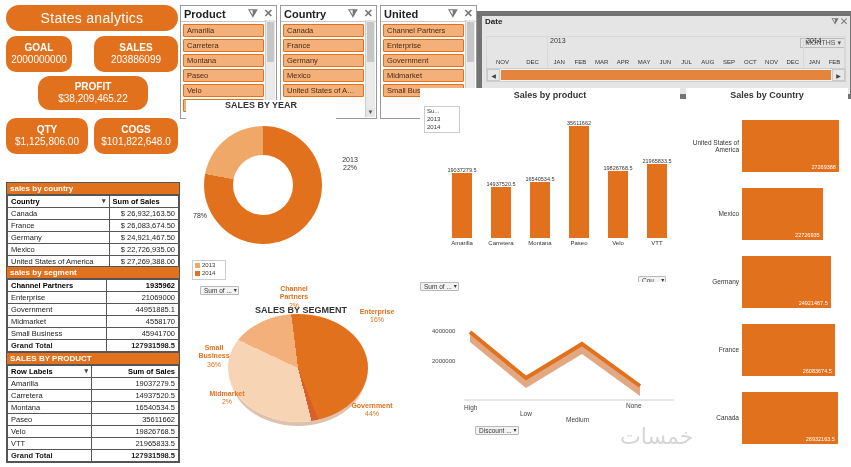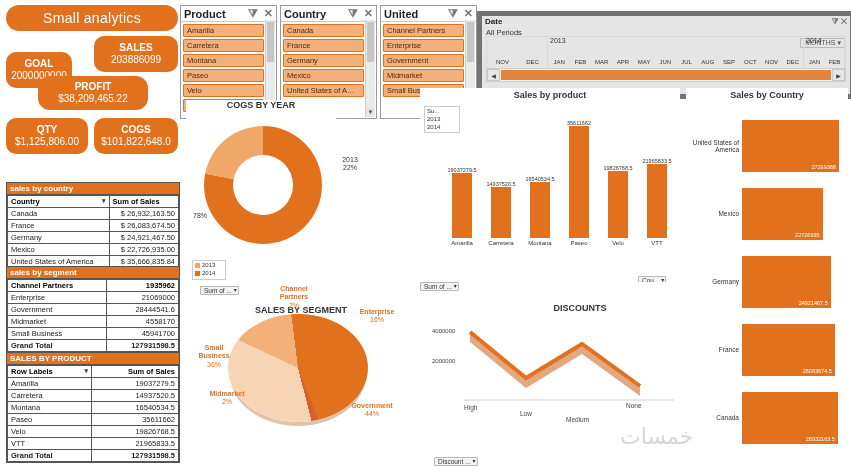--- a/index.html
+++ b/index.html
@@ -19,21 +19,21 @@
     color:#fff;font-size:14px;display:flex;align-items:center;justify-content:center;
     letter-spacing:.3px;
   }
   .kpi{
     background:#E2711D;color:#fff;border-radius:10px;
     display:flex;flex-direction:column;align-items:center;justify-content:center;
     text-align:center;line-height:1.25;
   }
   .kpi .k-label{font-size:10px;font-weight:bold;}
   .kpi .k-val{font-size:10px;}
-  #kpi-goal{left:6px;top:52px;width:66px;height:36px;}
+  #kpi-goal{left:6px;top:36px;width:66px;height:36px;}
   #kpi-sales{left:94px;top:36px;width:84px;height:36px;}
   #kpi-profit{left:38px;top:76px;width:110px;height:34px;border-radius:12px;}
   #kpi-qty{left:6px;top:118px;width:82px;height:36px;}
   #kpi-cogs{left:94px;top:118px;width:84px;height:36px;}
 
   
   .pivot{border:1px solid #555;background:#fff;}
   .pivot .hdr{
     background:#E2711D;color:#fff;font-weight:bold;font-size:8px;
     padding:1px 3px;border-bottom:1px solid #555;
@@ -146,21 +146,21 @@
   
   #panel-disc{left:420px;top:282px;width:260px;height:165px;}
   .yaxis-lbl{position:absolute;font-size:6px;color:#444;}
 
   
   #watermark{left:620px;top:424px;font-size:22px;color:#d6d6d6;font-family:"DejaVu Sans",sans-serif;}
 </style>
 </head>
 <body>
 
-<div class="abs" id="title-card">Small analytics</div>
+<div class="abs" id="title-card">States analytics</div>
 
 <div class="abs kpi" id="kpi-goal">
   <div class="k-label">GOAL</div>
   <div class="k-val">2000000000</div>
 </div>
 <div class="abs kpi" id="kpi-sales">
   <div class="k-label">SALES</div>
   <div class="k-val">203886099</div>
 </div>
 <div class="abs kpi" id="kpi-profit">
@@ -195,41 +195,41 @@
     <tr>
           <td>Germany</td>
           <td class="num">$    24,921,467.50</td>
         </tr>
     <tr>
           <td>Mexico</td>
           <td class="num">$    22,726,935.00</td>
         </tr>
     <tr>
           <td>United States of America</td>
-          <td class="num">$    35,666,835.84</td>
+          <td class="num">$    27,269,388.00</td>
         </tr>
   </tbody>
     </table>
 </div>
 
 <div class="abs pivot" id="tbl-segment">
   <div class="hdr">sales by segment</div>
   <table class="pv">
     <tbody>
         <tr>
       <th>Channel Partners</th>
       <th style="text-align:right">1935962</th>
     </tr>
     <tr>
           <td>Enterprise</td>
           <td class="num">21069000</td>
         </tr>
     <tr>
           <td>Government</td>
-          <td class="num">28444541.6</td>
+          <td class="num">44951885.1</td>
         </tr>
     <tr>
           <td>Midmarket</td>
           <td class="num">4558170</td>
         </tr>
     <tr>
           <td>Small Business</td>
           <td class="num">45941700</td>
         </tr>
     <tr class="total">
@@ -345,21 +345,20 @@
     <div class="thumb"></div>
     <div class="arr dn">▼</div>
   </div>
 </div>
 
 <div class="abs" id="timeline">
   <div class="t-head">
     <span>Date</span>
     <span style="color:#777;">⧩ ✕</span>
   </div>
-  <div class="t-sub">All Periods</div>
   <div class="t-months"><span>MONTHS</span> ▾</div>
 
   <div class="tl-grid">
     <div class="tl-year" style="flex:0 0 60px;">
       <div class="yr">&nbsp;</div>
       <div class="tl-mrow">
         <div>NOV</div>
         <div>DEC</div>
       </div>
     </div>
@@ -390,21 +389,21 @@
   </div>
 
   <div class="tl-bar">
     <div class="tl-arrow" style="left:0;">◀</div>
     <div class="tl-sel"></div>
     <div class="tl-arrow" style="right:0;">▶</div>
   </div>
 </div>
 
 <div class="abs panel" id="panel-year">
-  <div class="chart-title">COGS BY YEAR</div>
+  <div class="chart-title">SALES BY YEAR</div>
   <div id="donut"></div>
   <div class="donut-lbl" style="left:142px;top:56px;width:44px;">
     <span>2013</span><br><span>22</span>%
   </div>
   <div class="donut-lbl" style="left:-6px;top:112px;width:40px;">78%</div>
   <div class="fld-btn abs" style="left:6px;top:150px;">Y...</div>
   <div class="legend-box" style="left:6px;top:160px;width:28px;">
     <div class="lg-row">
         <span class="lg-sw" style="background:#F0A868;"></span>
         <span>2013</span>
@@ -495,21 +494,20 @@
     <b>Enterprise</b><span>16</span>%
   </div>
   <div class="pie-lbl" style="left:158px;top:120px;width:56px;color:#E2711D;">
     <b>Government</b><span>44</span>%
   </div>
   
 </div>
 
 <div class="abs panel" id="panel-disc">
   <div class="fld-btn abs" style="left:0;top:0;">Sum of ...</div>
-  <div class="chart-title" style="margin-top:12px;margin-left:60px;">DISCOUNTS</div>
   <div class="yaxis-lbl" style="left:12px;top:46px;">4000000</div>
   <div class="yaxis-lbl" style="left:12px;top:76px;">2000000</div>
 
   <svg class="abs" style="left:44px;top:34px;" width="210" height="86">
     <polygon points="6,16 62,62 118,28 176,70 176,80 118,38 62,72 6,26" fill="#C9601A" opacity="0.55"></polygon>
     <polyline points="6,16 62,62 118,28 176,70" fill="none" stroke="#E2711D" stroke-width="4"></polyline>
     <line x1="0" y1="84" x2="210" y2="84" stroke="#cfcfcf" stroke-width="1"></line>
   </svg>
   <div class="axis-lbl abs" style="left:44px;top:122px;">High</div>
   <div class="axis-lbl abs" style="left:100px;top:128px;">Low</div>

